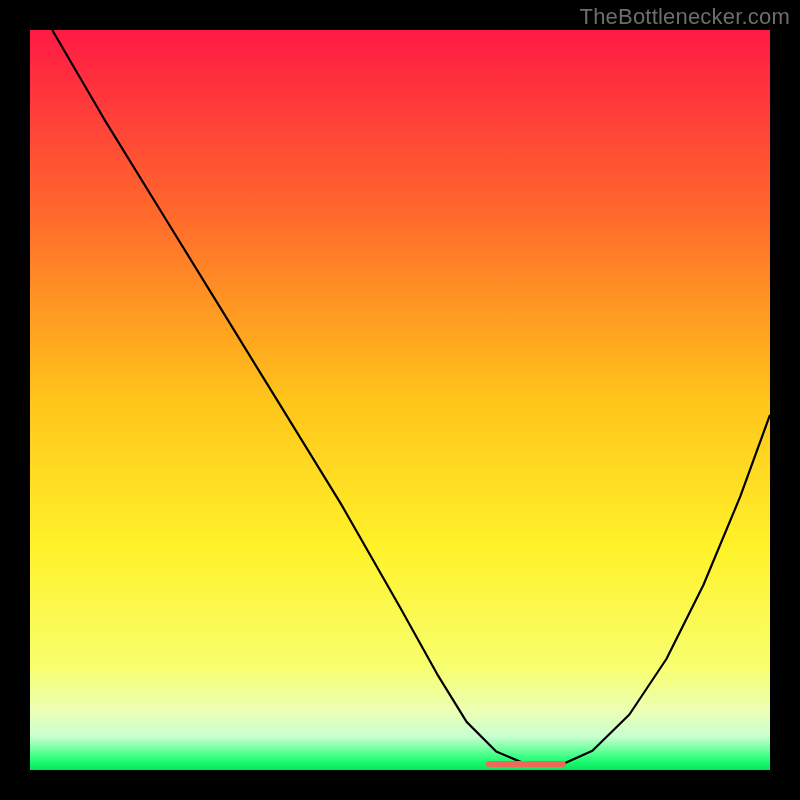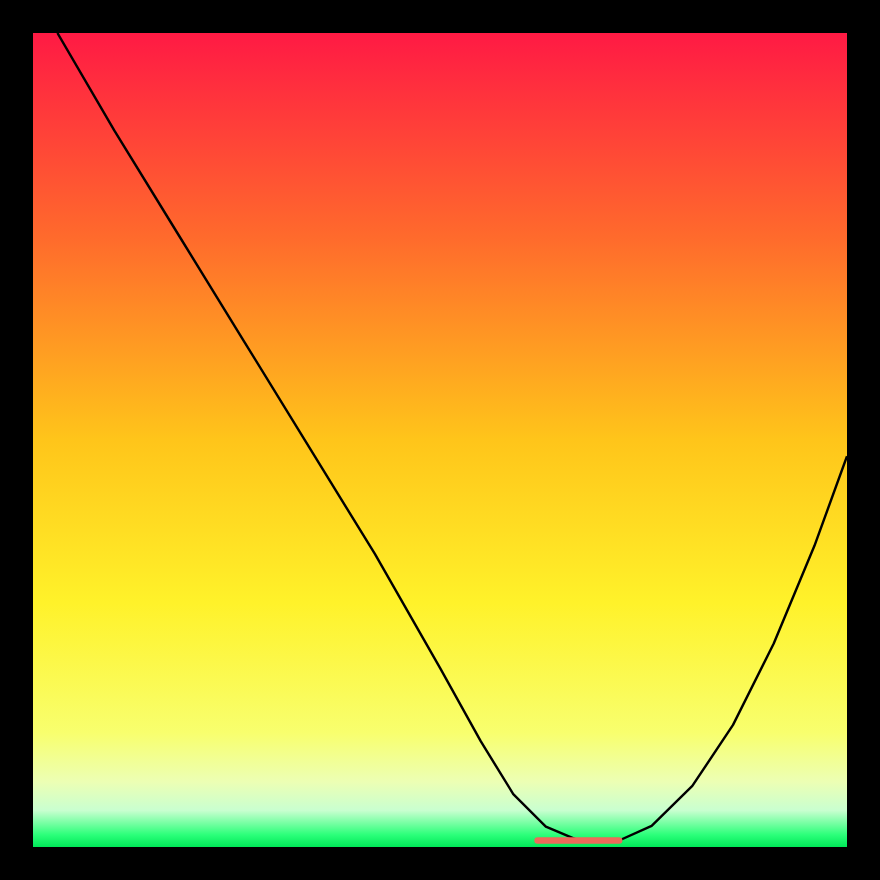--- a/index.html
+++ b/index.html
@@ -34,20 +34,21 @@
     height: 740px;
   }
   svg {
     display: block;
   }
 </style>
 </head>
 <body>
 
 <div class="container">
+  <div class="watermark">TheBottlenecker.com</div>
   <div class="plot-area">
     <svg id="chart-svg" width="740" height="740" viewBox="0 0 740 740" preserveAspectRatio="none">
       <defs>
         <linearGradient id="bg-grad" x1="0" y1="0" x2="0" y2="1">
             <stop offset="0%" stop-color="#ff1a44"></stop>
             <stop offset="25%" stop-color="#ff6a2c"></stop>
             <stop offset="50%" stop-color="#ffc51a"></stop>
             <stop offset="70%" stop-color="#fff22a"></stop>
             <stop offset="86%" stop-color="#f8ff6e"></stop>
             <stop offset="92%" stop-color="#ecffb4"></stop>

